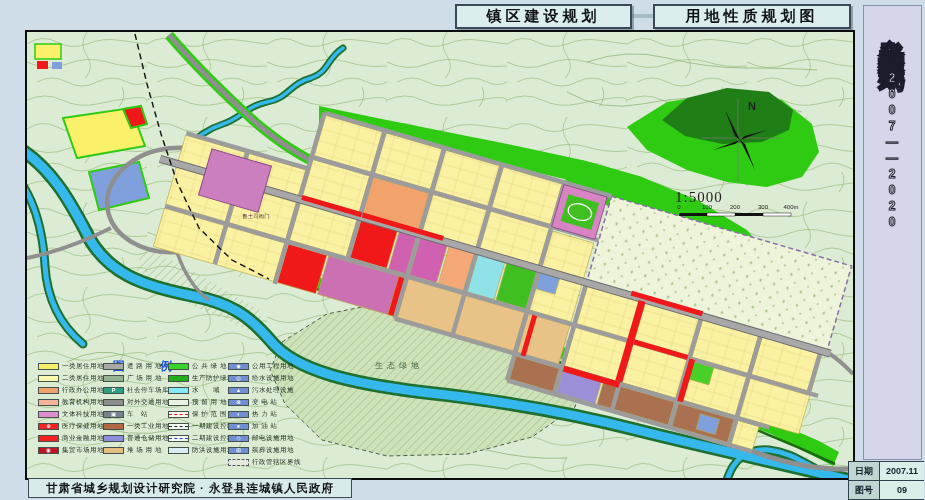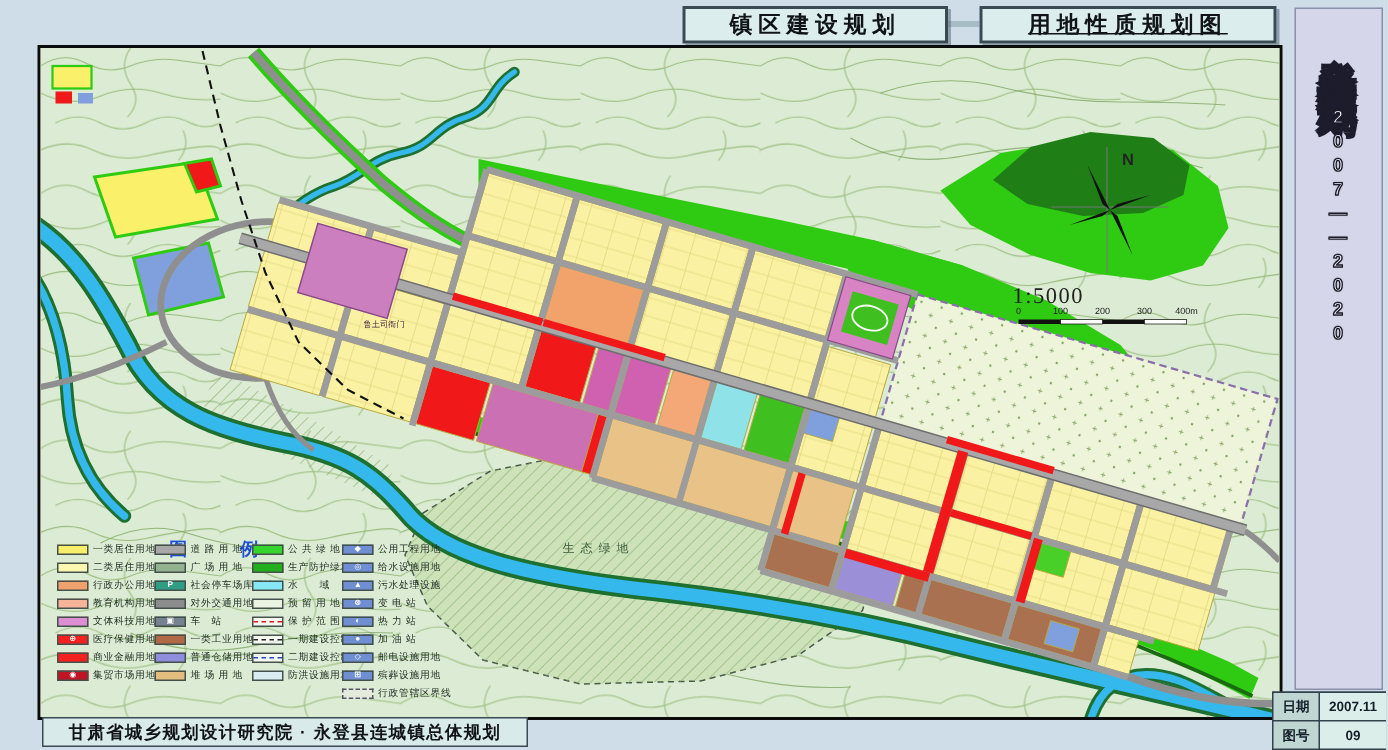--- a/index.html
+++ b/index.html
@@ -2,21 +2,21 @@
 <html><head>
 <meta charset="utf-8">
 <style>
   html,body{margin:0;padding:0;}
   body{width:925px;height:500px;position:relative;background:#CFDDE8;
        font-family:"Liberation Sans","DejaVu Sans",sans-serif;overflow:hidden;}
   .titlebox{position:absolute;top:4px;height:21px;background:#DCEDED;border:2px solid #3a4a55;
        box-shadow:2px 2px 0 rgba(90,105,120,.55);display:flex;align-items:center;justify-content:center;
        font-weight:bold;font-size:15px;letter-spacing:4px;color:#101418;}
   #title-left{left:455px;width:173px;font-family:Liberation Mono, monospace;}
-  #title-right{left:653px;width:194px;text-decoration:underline;}
+  #title-right{left:653px;width:194px;}
   #title-connector{position:absolute;left:629px;top:14px;width:24px;height:4px;background:#A8BCC6;}
   #map-frame{position:absolute;left:25px;top:30px;width:826px;height:446px;border:2px solid #0c0c0c;background:#DCEBD3;}
   #map-frame svg{display:block;}
   
   #sidebar{position:absolute;left:863px;top:5px;width:57px;height:453px;background:#D6D6EA;
        border:1px solid #8890AA;}
   .vtext{position:absolute;top:12px;left:50%;transform:translateX(-50%);
        writing-mode:vertical-rl;text-orientation:upright;text-align:center;
        font-weight:bold;color:#F6F6FC;
        -webkit-text-stroke:1.2px #1c1c2c;text-shadow:0 0 1px #1c1c2c;}
@@ -436,14 +436,14 @@
 </div>
 
 <div id="date-table">
   <div class="k">日期</div>
   <div class="v">2007.11</div>
   <div class="k">图号</div>
   <div class="v">09</div>
 </div>
 
 <div id="footer-credit">
-  <span>甘肃省城乡规划设计研究院 · 永登县连城镇总体规划</span>
+  <span>甘肃省城乡规划设计研究院 · 永登县连城镇人民政府</span>
 </div>
 
 </body></html>

